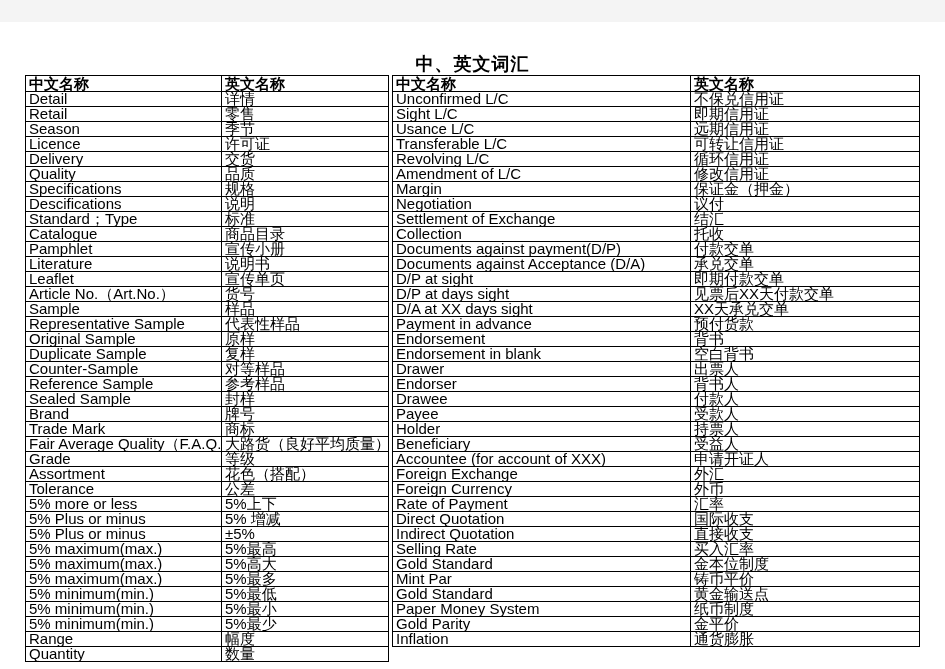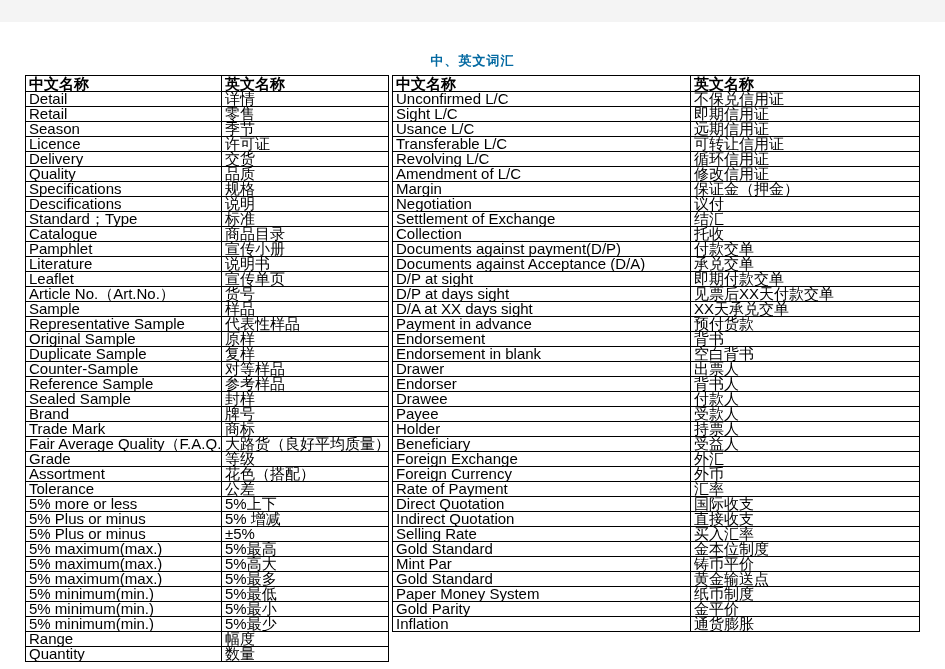--- a/index.html
+++ b/index.html
@@ -20,23 +20,23 @@
     width: 945px;
     height: 647px;
     background: #ffffff;
   }
   #title {
     position: absolute;
     left: 0;
     top: 30px;
     width: 945px;
     text-align: center;
-    font-size: 13px;
+    font-size: 18px;
     font-weight: bold;
-    color: #0369a1;
+    color: #000000;
     letter-spacing: 1px;
   }
   .tbl {
     position: absolute;
     top: 53px;
     border-collapse: collapse;
     table-layout: fixed;
     font-size: 15px;
     color: #000000;
   }
@@ -343,20 +343,24 @@
           <td>受款人</td>
         </tr>
         <tr>
           <td>Holder</td>
           <td>持票人</td>
         </tr>
         <tr class="rowlight">
           <td>Beneficiary</td>
           <td>受益人</td>
         </tr>
+        <tr>
+          <td>Accountee (for account of XXX)</td>
+          <td>申请开证人</td>
+        </tr>
         <tr class="rowlight">
           <td>Foreign Exchange</td>
           <td>外汇</td>
         </tr>
         <tr>
           <td>Foreign Currency</td>
           <td>外币</td>
         </tr>
         <tr class="rowlight">
           <td>Rate of Payment</td>

